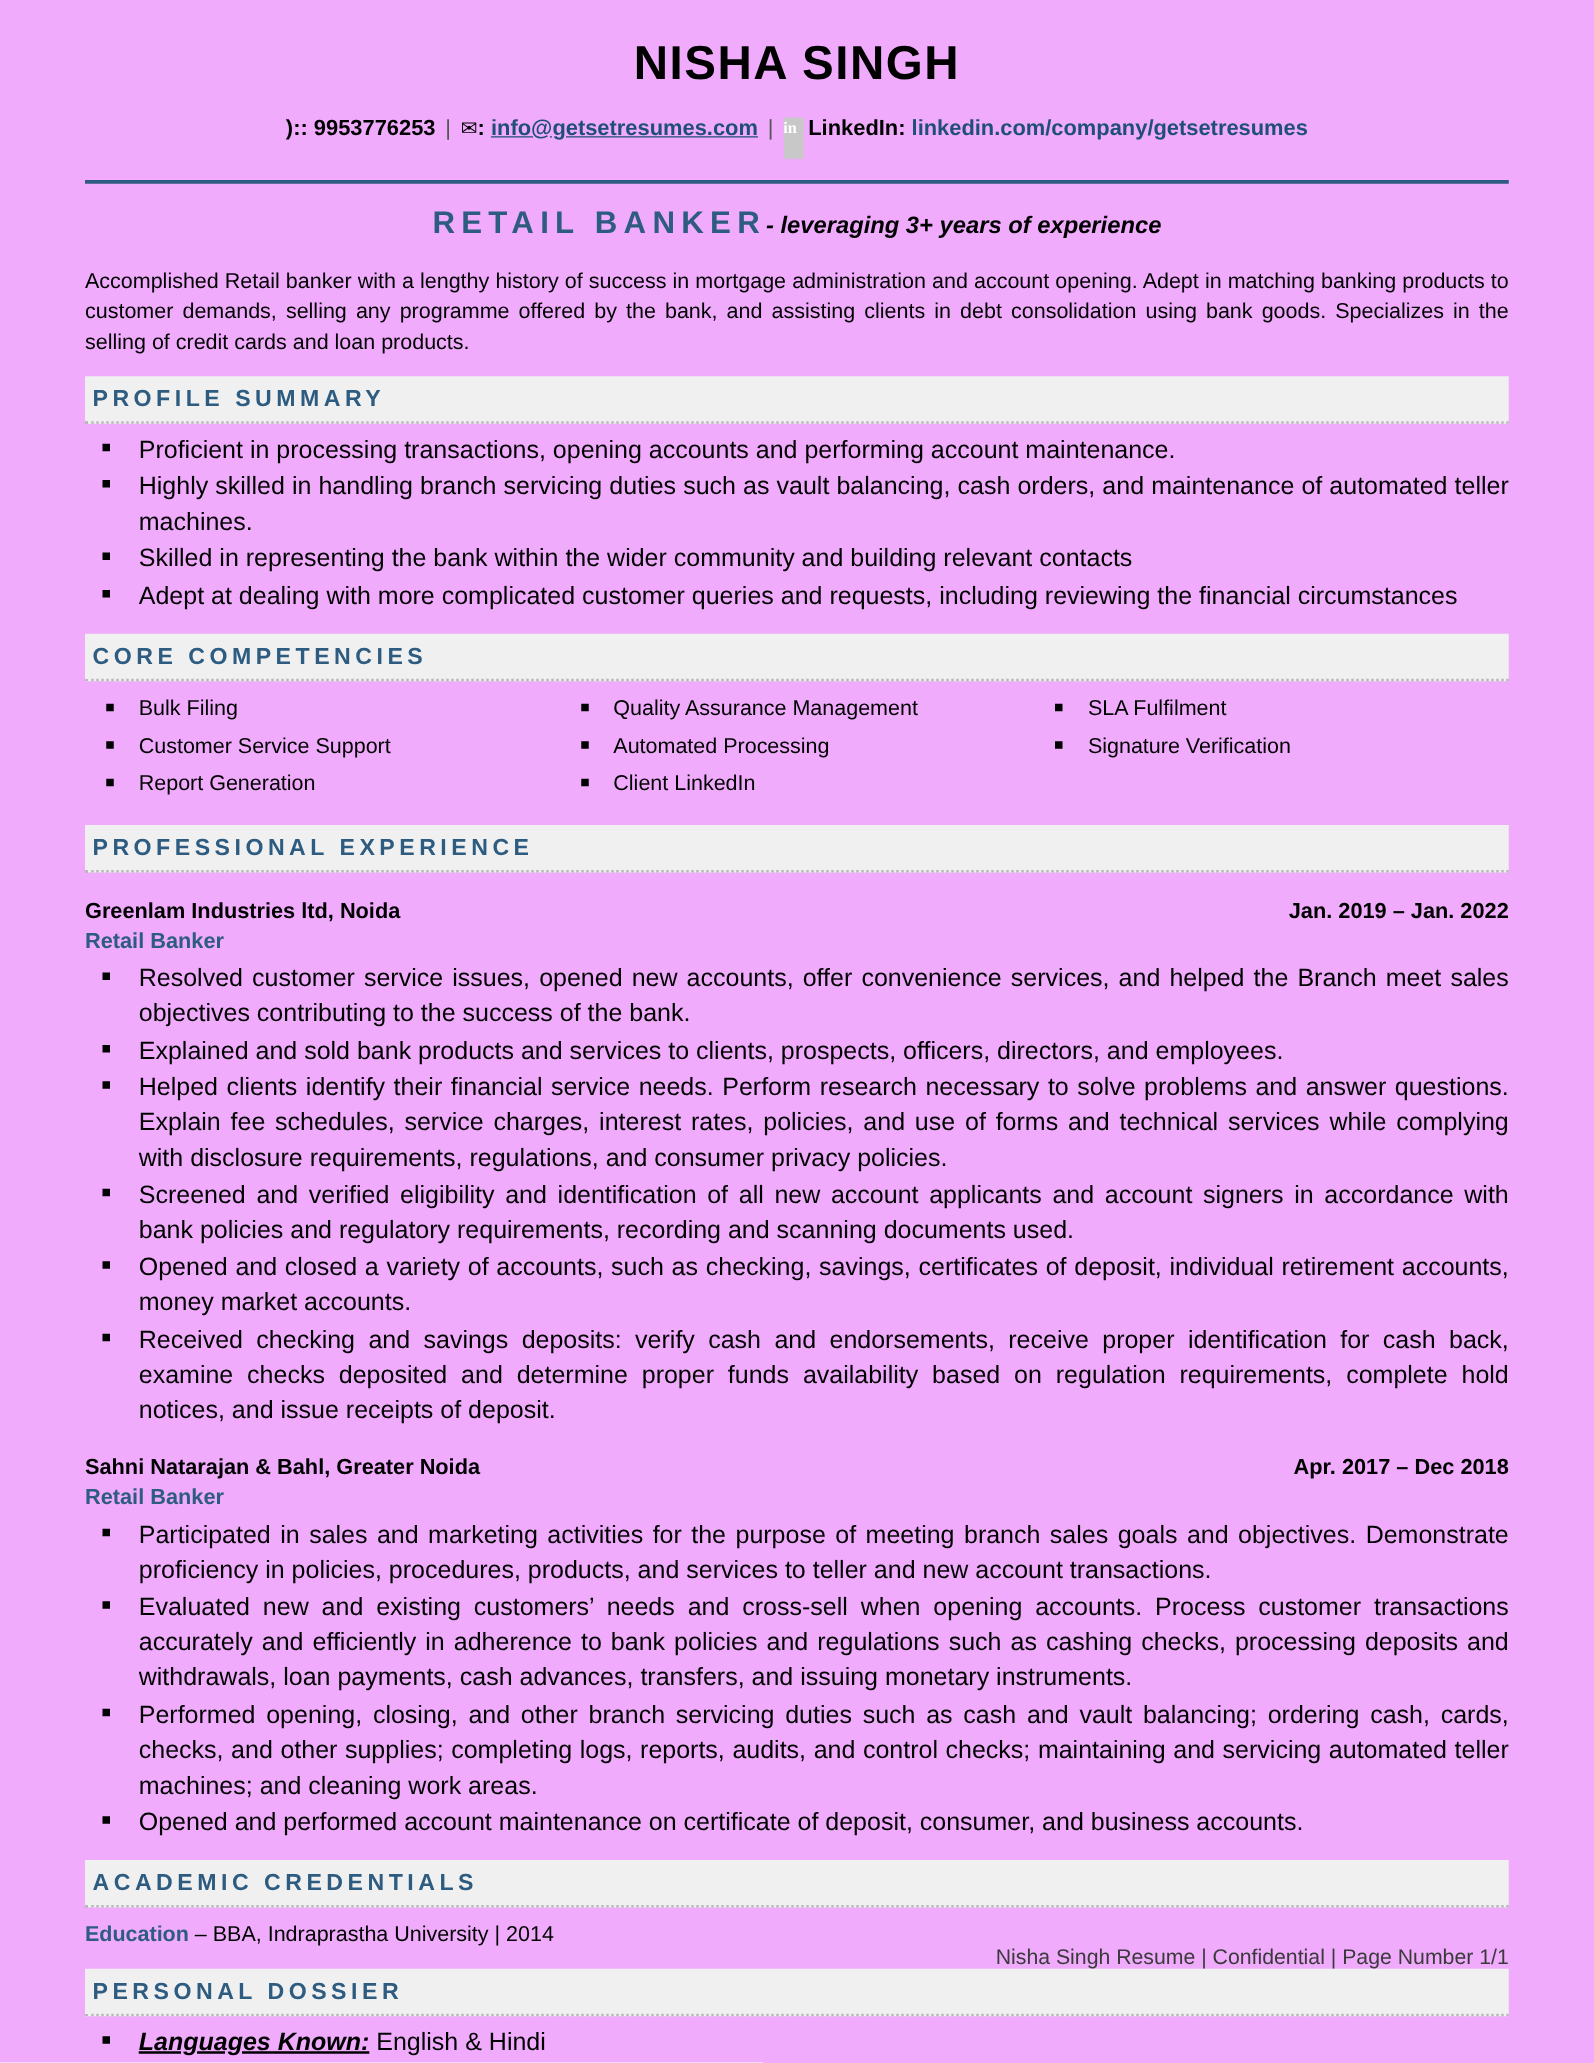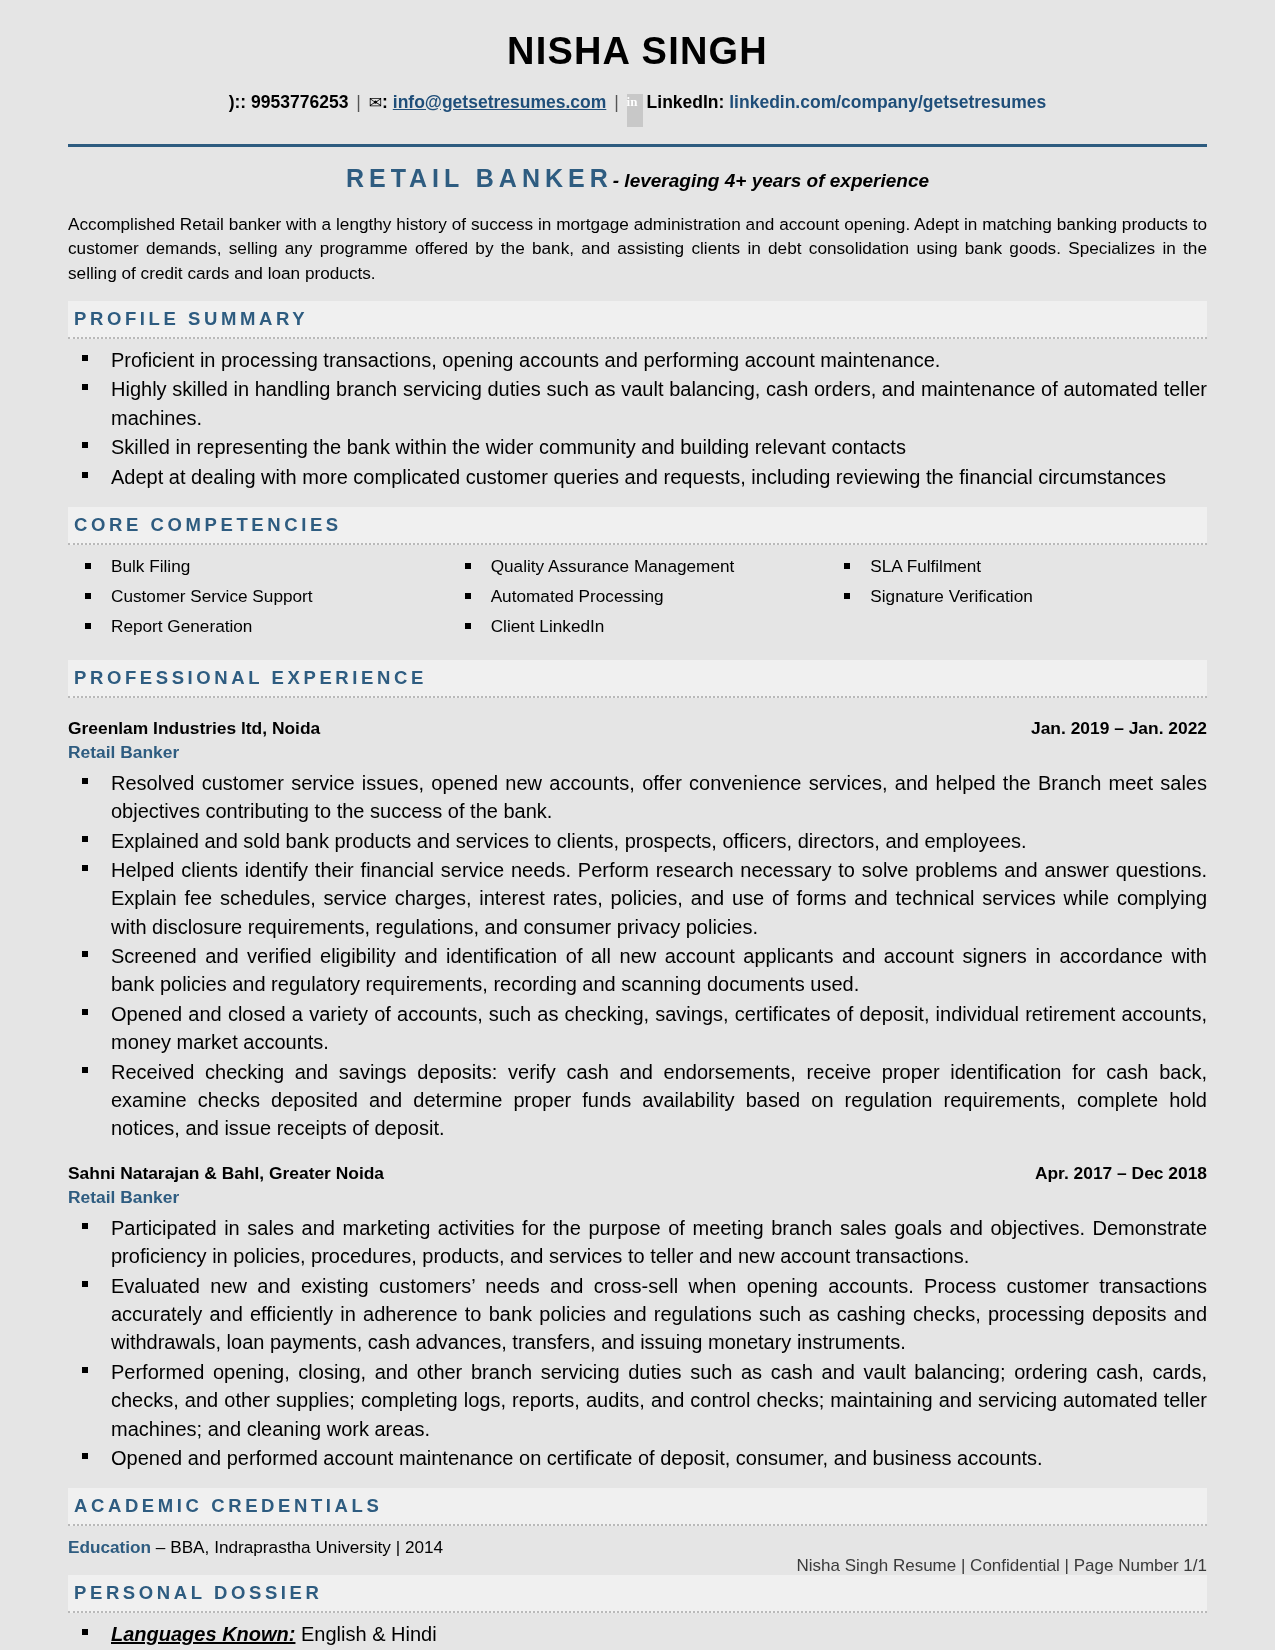--- a/index.html
+++ b/index.html
@@ -7,21 +7,21 @@
     padding: 0;
     background: #ffffff;
   }
   body {
     font-family: "Liberation Sans", sans-serif;
     color: #000000;
   }
   .page {
     width: 1275px;
     height: 1650px;
-    background: #e5e5e5;
+    background: #f0abfc;
     position: relative;
     box-sizing: border-box;
     padding: 0 68px;
     overflow: hidden;
   }
 
   
   .name {
     text-align: center;
     font-size: 38px;
@@ -238,21 +238,21 @@
     <span class="mail-glyph">✉</span><span>:</span>
     <span class="link">info@getsetresumes.com</span>
     <span class="sep">|</span>
     <span class="li-badge">in</span><span>LinkedIn:</span>
     <span class="link-plain">linkedin.com/company/getsetresumes</span>
   </div>
 
   <div class="rule"></div>
 
   <div class="headline">
-    <span class="role">RETAIL BANKER</span><span class="tag">- leveraging 4+ years of experience</span>
+    <span class="role">RETAIL BANKER</span><span class="tag">- leveraging 3+ years of experience</span>
   </div>
 
   <div class="summary">Accomplished Retail banker with a lengthy history of success in mortgage administration and account opening. Adept in matching banking products to customer demands, selling any programme offered by the bank, and assisting clients in debt consolidation using bank goods. Specializes in the selling of credit cards and loan products.</div>
 
   <div class="section-head">PROFILE SUMMARY</div>
   <ul class="bl">
     <li>Proficient in processing transactions, opening accounts and performing account maintenance.</li>
     <li>Highly skilled in handling branch servicing duties such as vault balancing, cash orders, and maintenance of automated teller machines.</li>
     <li>Skilled in representing the bank within the wider community and building relevant contacts</li>
     <li>Adept at dealing with more complicated customer queries and requests, including reviewing the financial circumstances</li>

